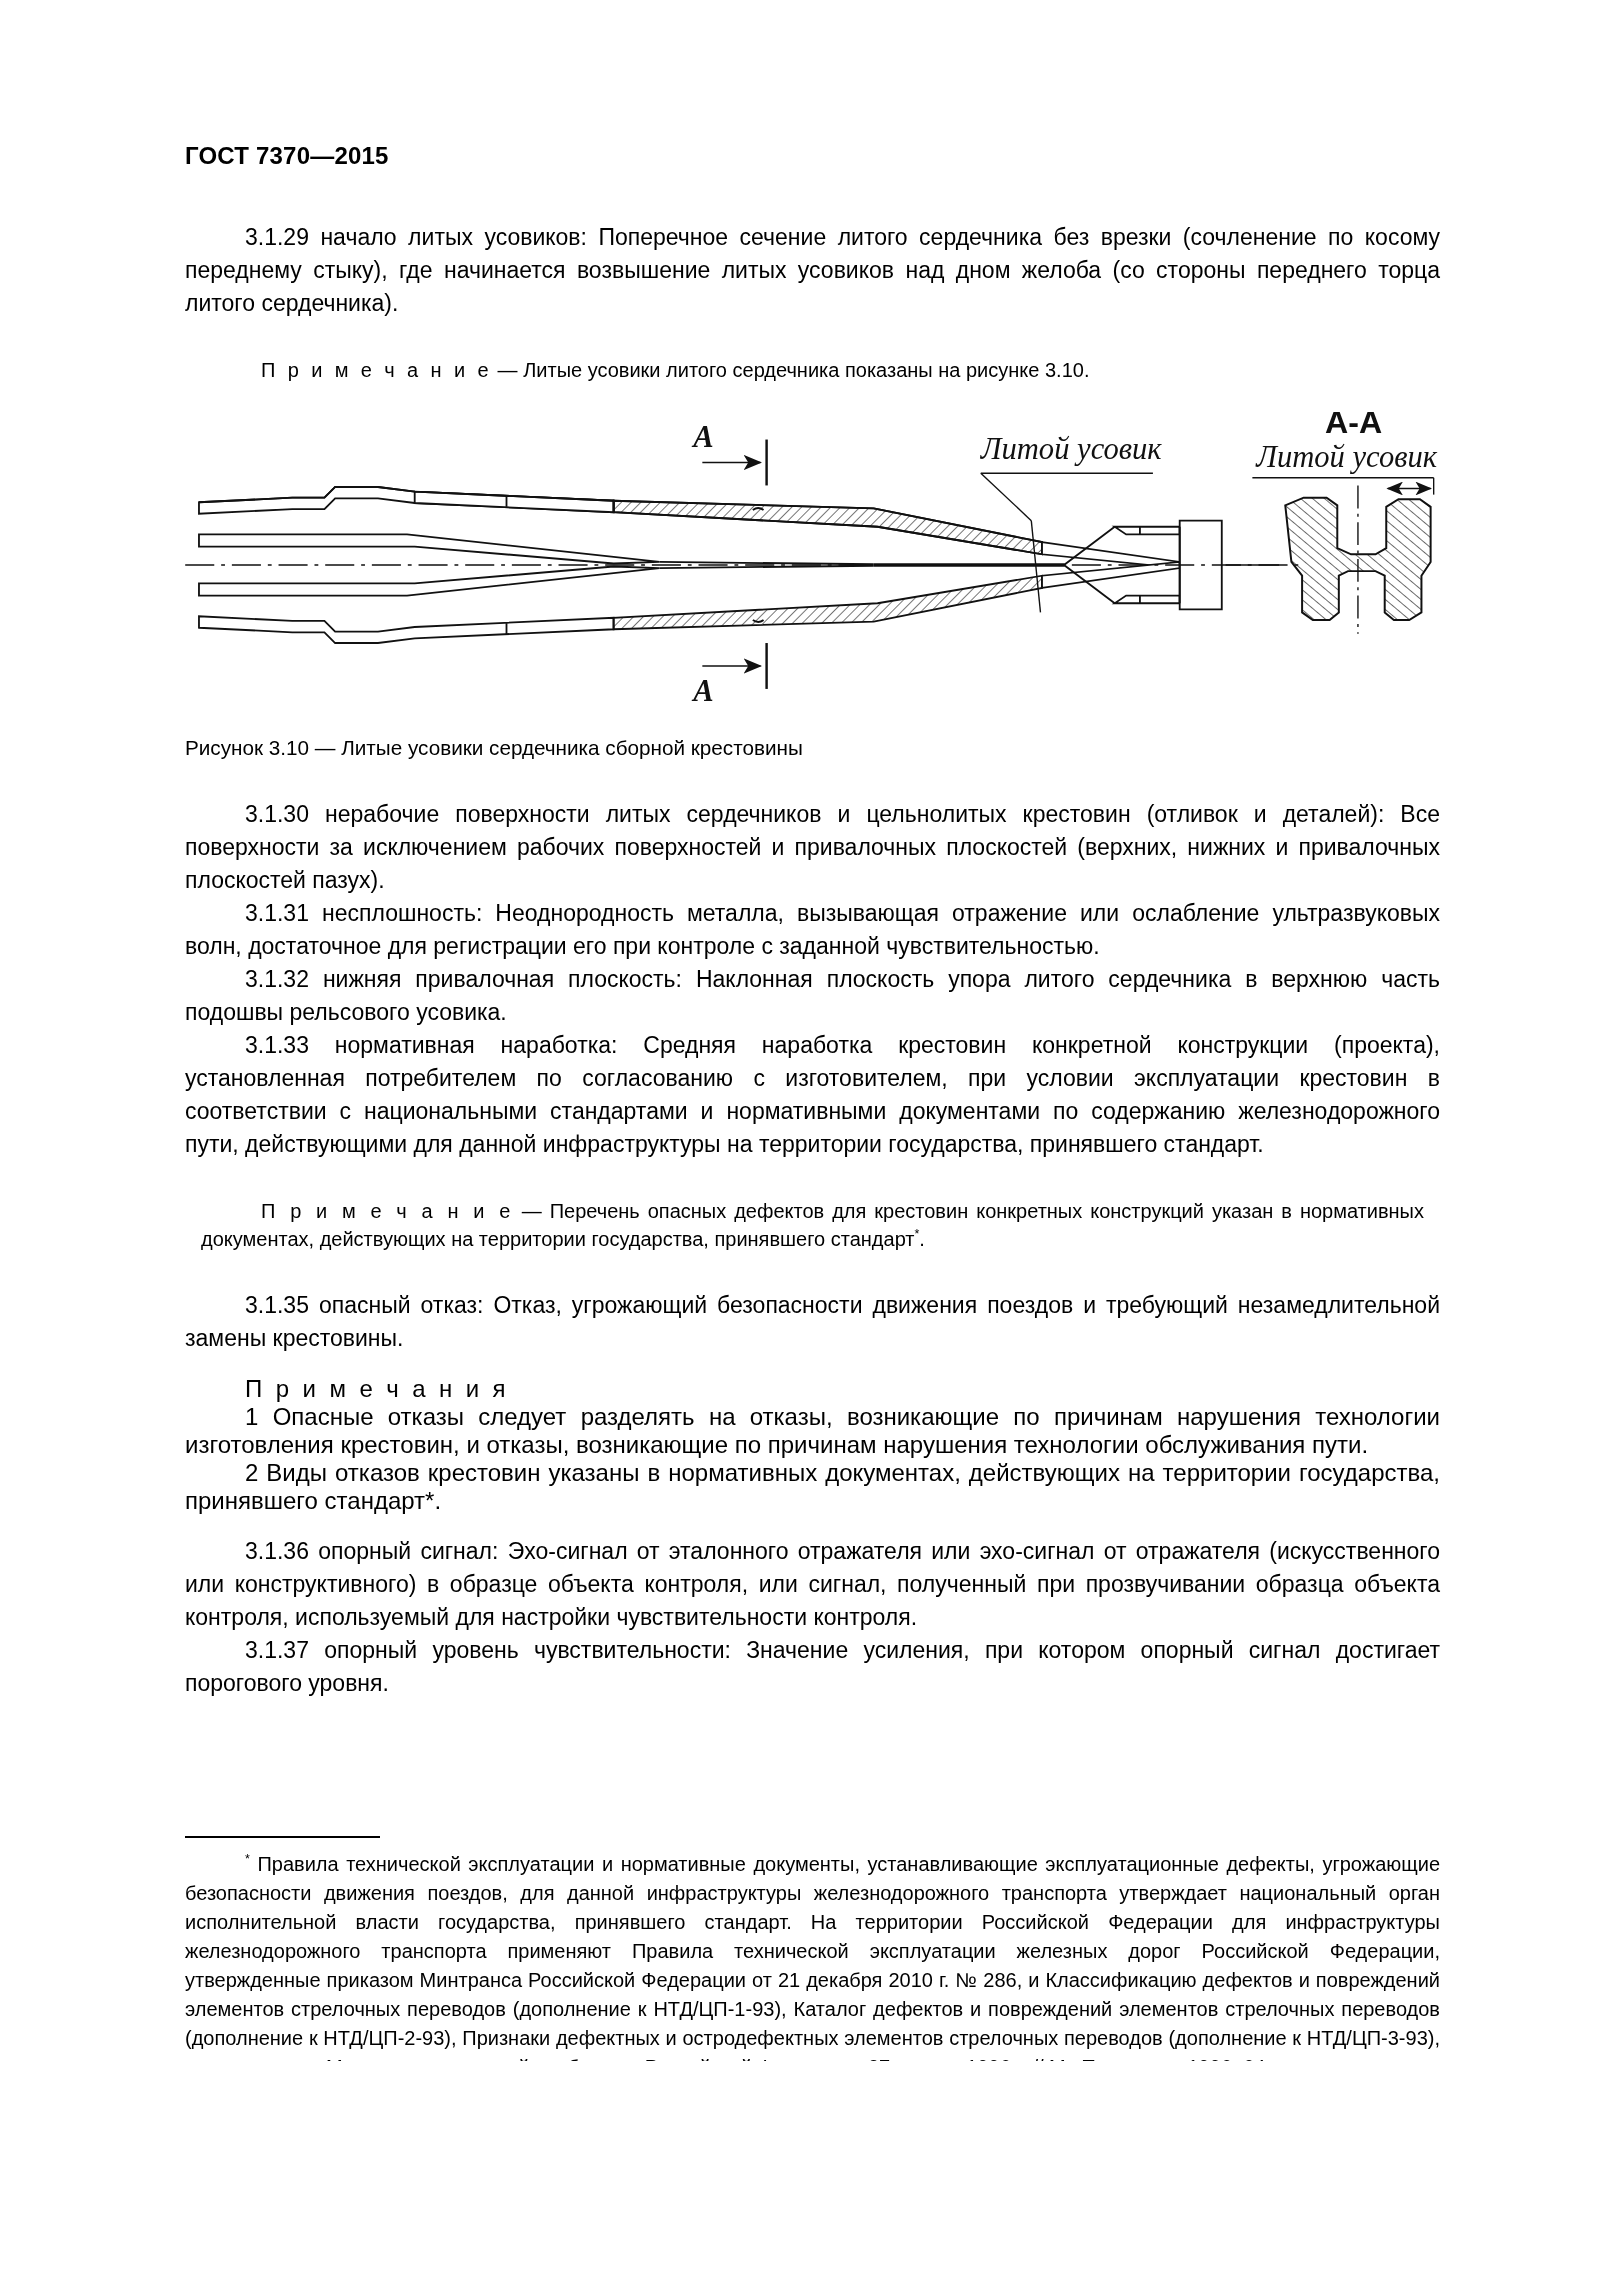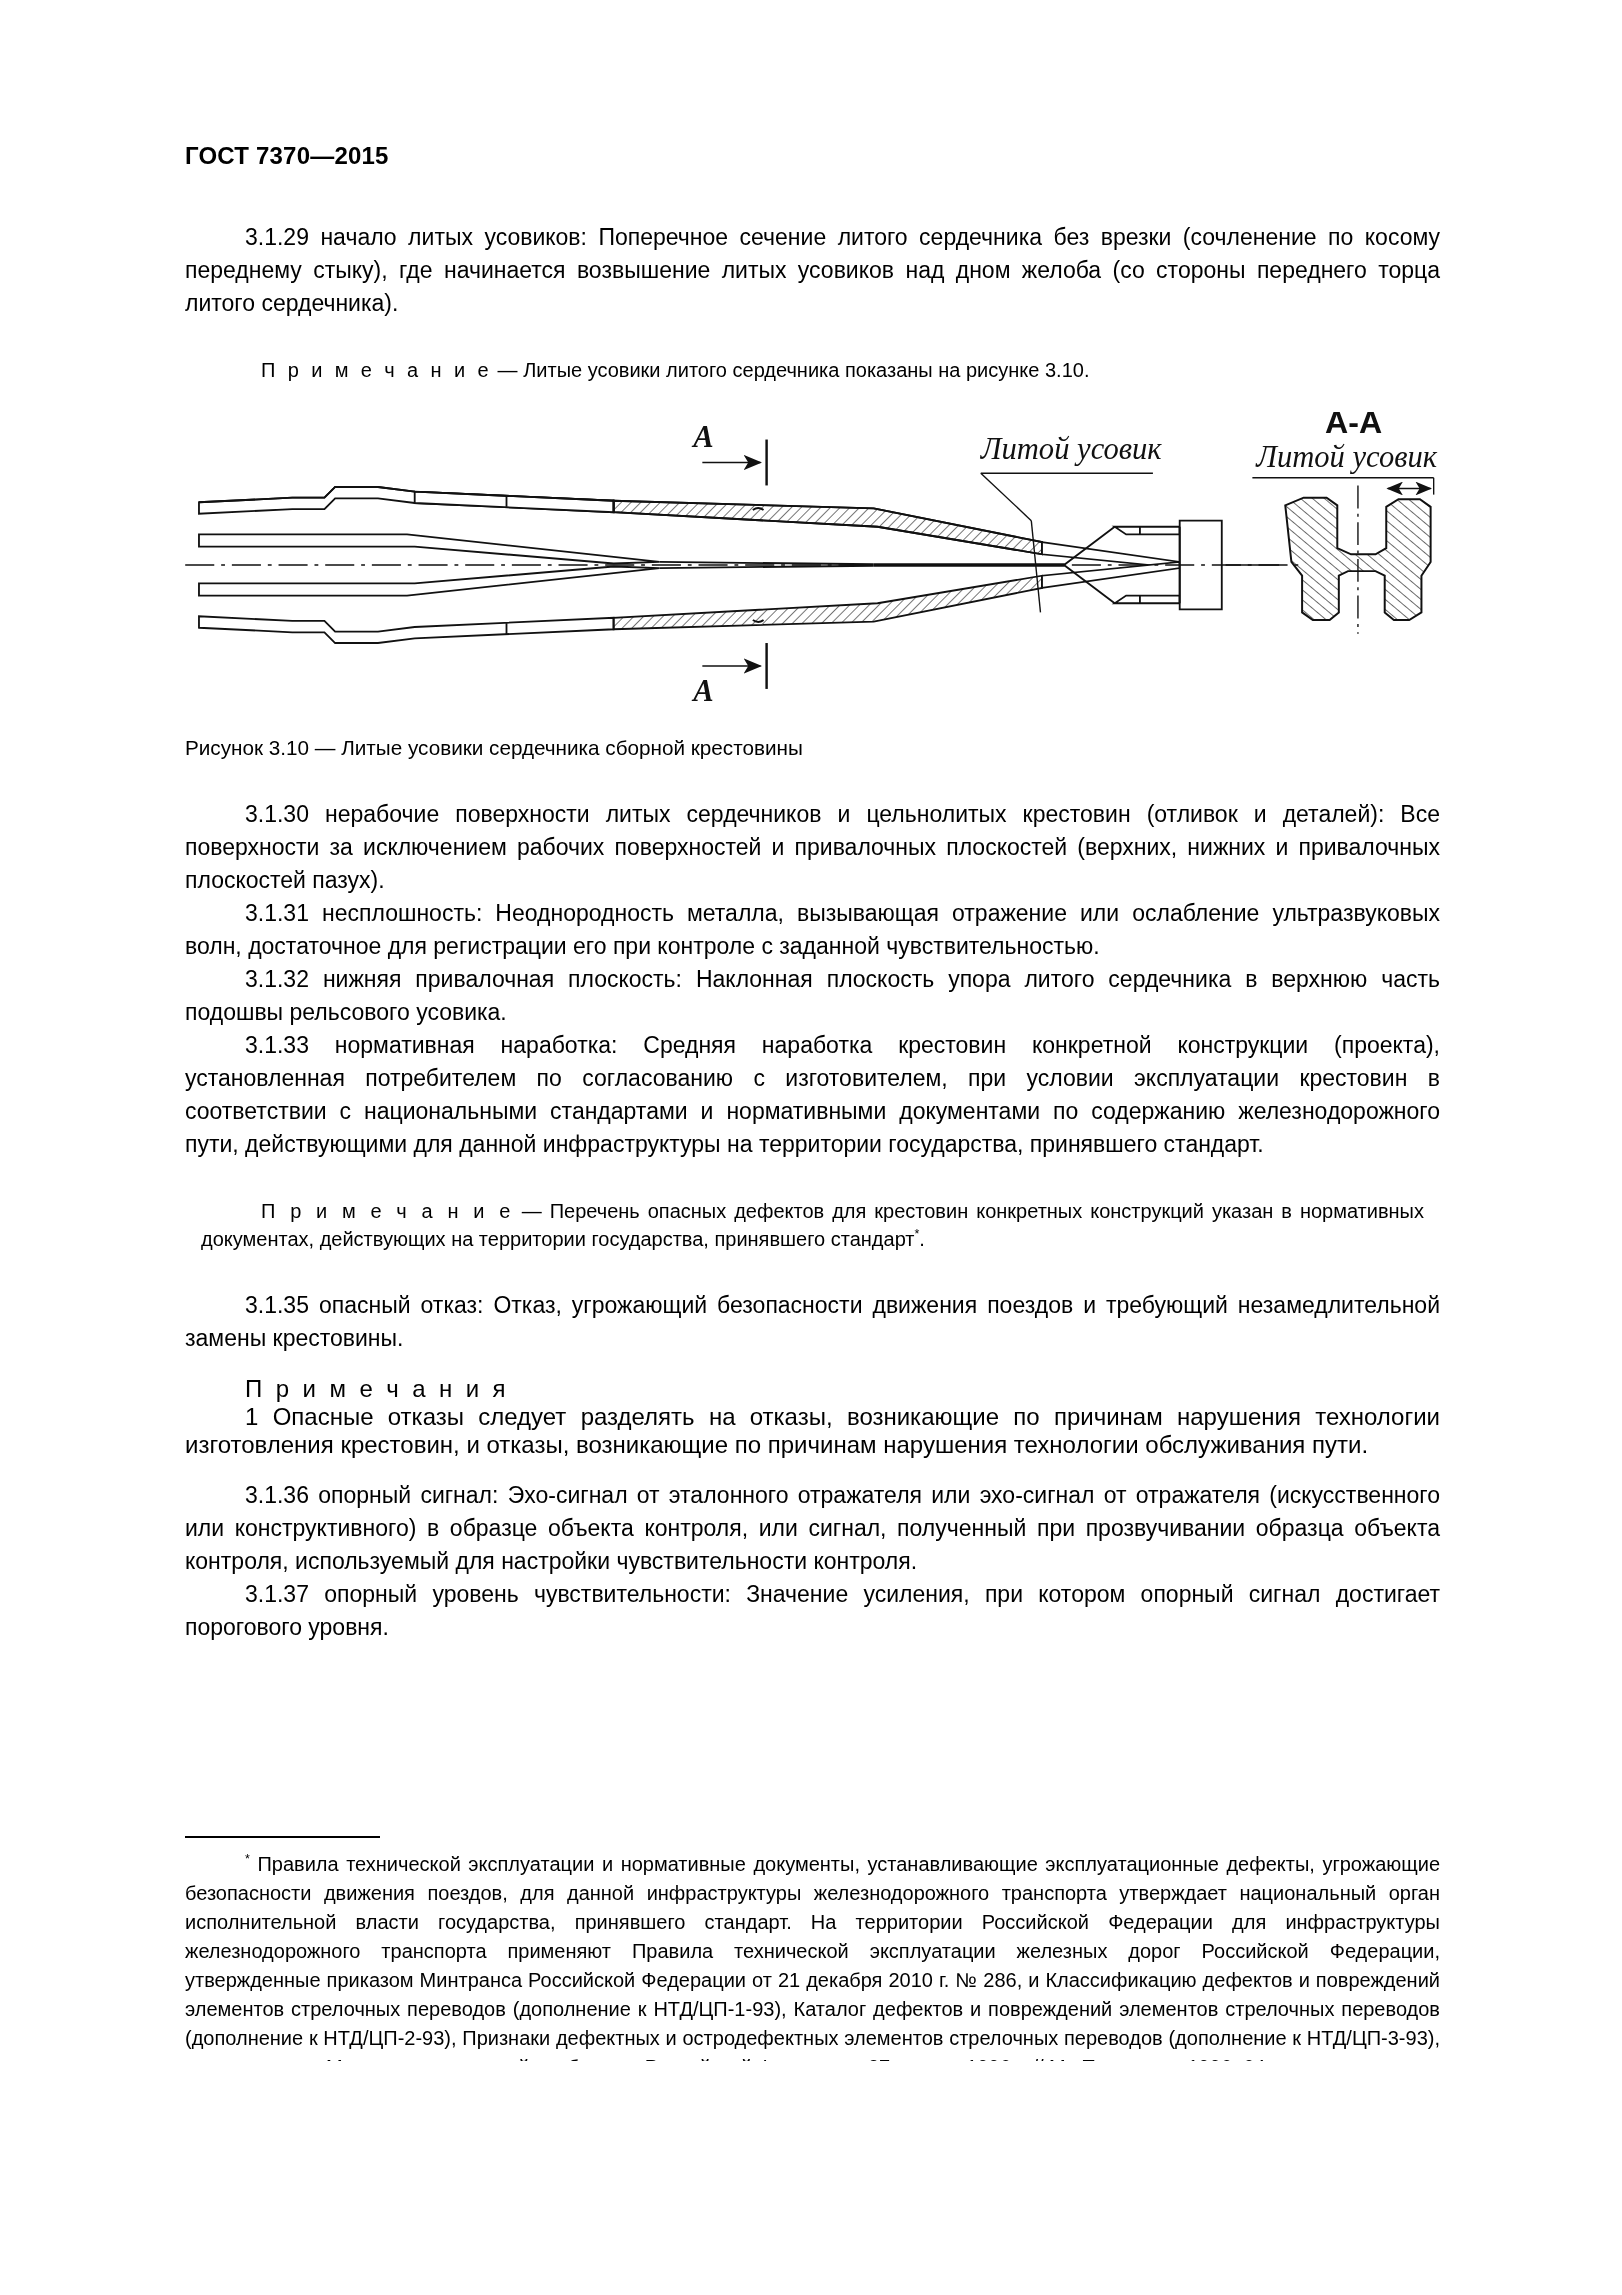--- a/index.html
+++ b/index.html
@@ -243,20 +243,21 @@
 
     <div class="gap-m"></div>
 
     <p class="body"><span>3.1.35</span> <b>опасный отказ</b><span>: Отказ, угрожающий безопасности движения поездов и требующий незамедлительной замены крестовины.</span></p>
 
     <div class="gap-m"></div>
 
     <div class="notes-block">
       <p class="notes-head"><span class="note-lbl">П р и м е ч а н и я</span></p>
       <p>1 Опасные отказы следует разделять на отказы, возникающие по причинам нарушения технологии изготовления крестовин, и отказы, возникающие по причинам нарушения технологии обслуживания пути.</p>
+      <p>2 Виды отказов крестовин указаны в нормативных документах, действующих на территории государства, принявшего стандарт*.</p>
     </div>
 
     <div class="gap-m"></div>
 
     <p class="body"><span>3.1.36</span> <b>опорный сигнал</b><span>: Эхо-сигнал от эталонного отражателя или эхо-сигнал от отражателя (искусственного или конструктивного) в образце объекта контроля, или сигнал, полученный при прозвучивании образца объекта контроля, используемый для настройки чувствительности контроля.</span></p>
 
     <p class="body"><span>3.1.37</span> <b>опорный уровень чувствительности</b><span>: Значение усиления, при котором опорный сигнал достигает порогового уровня.</span></p>
 
 
   </div>

